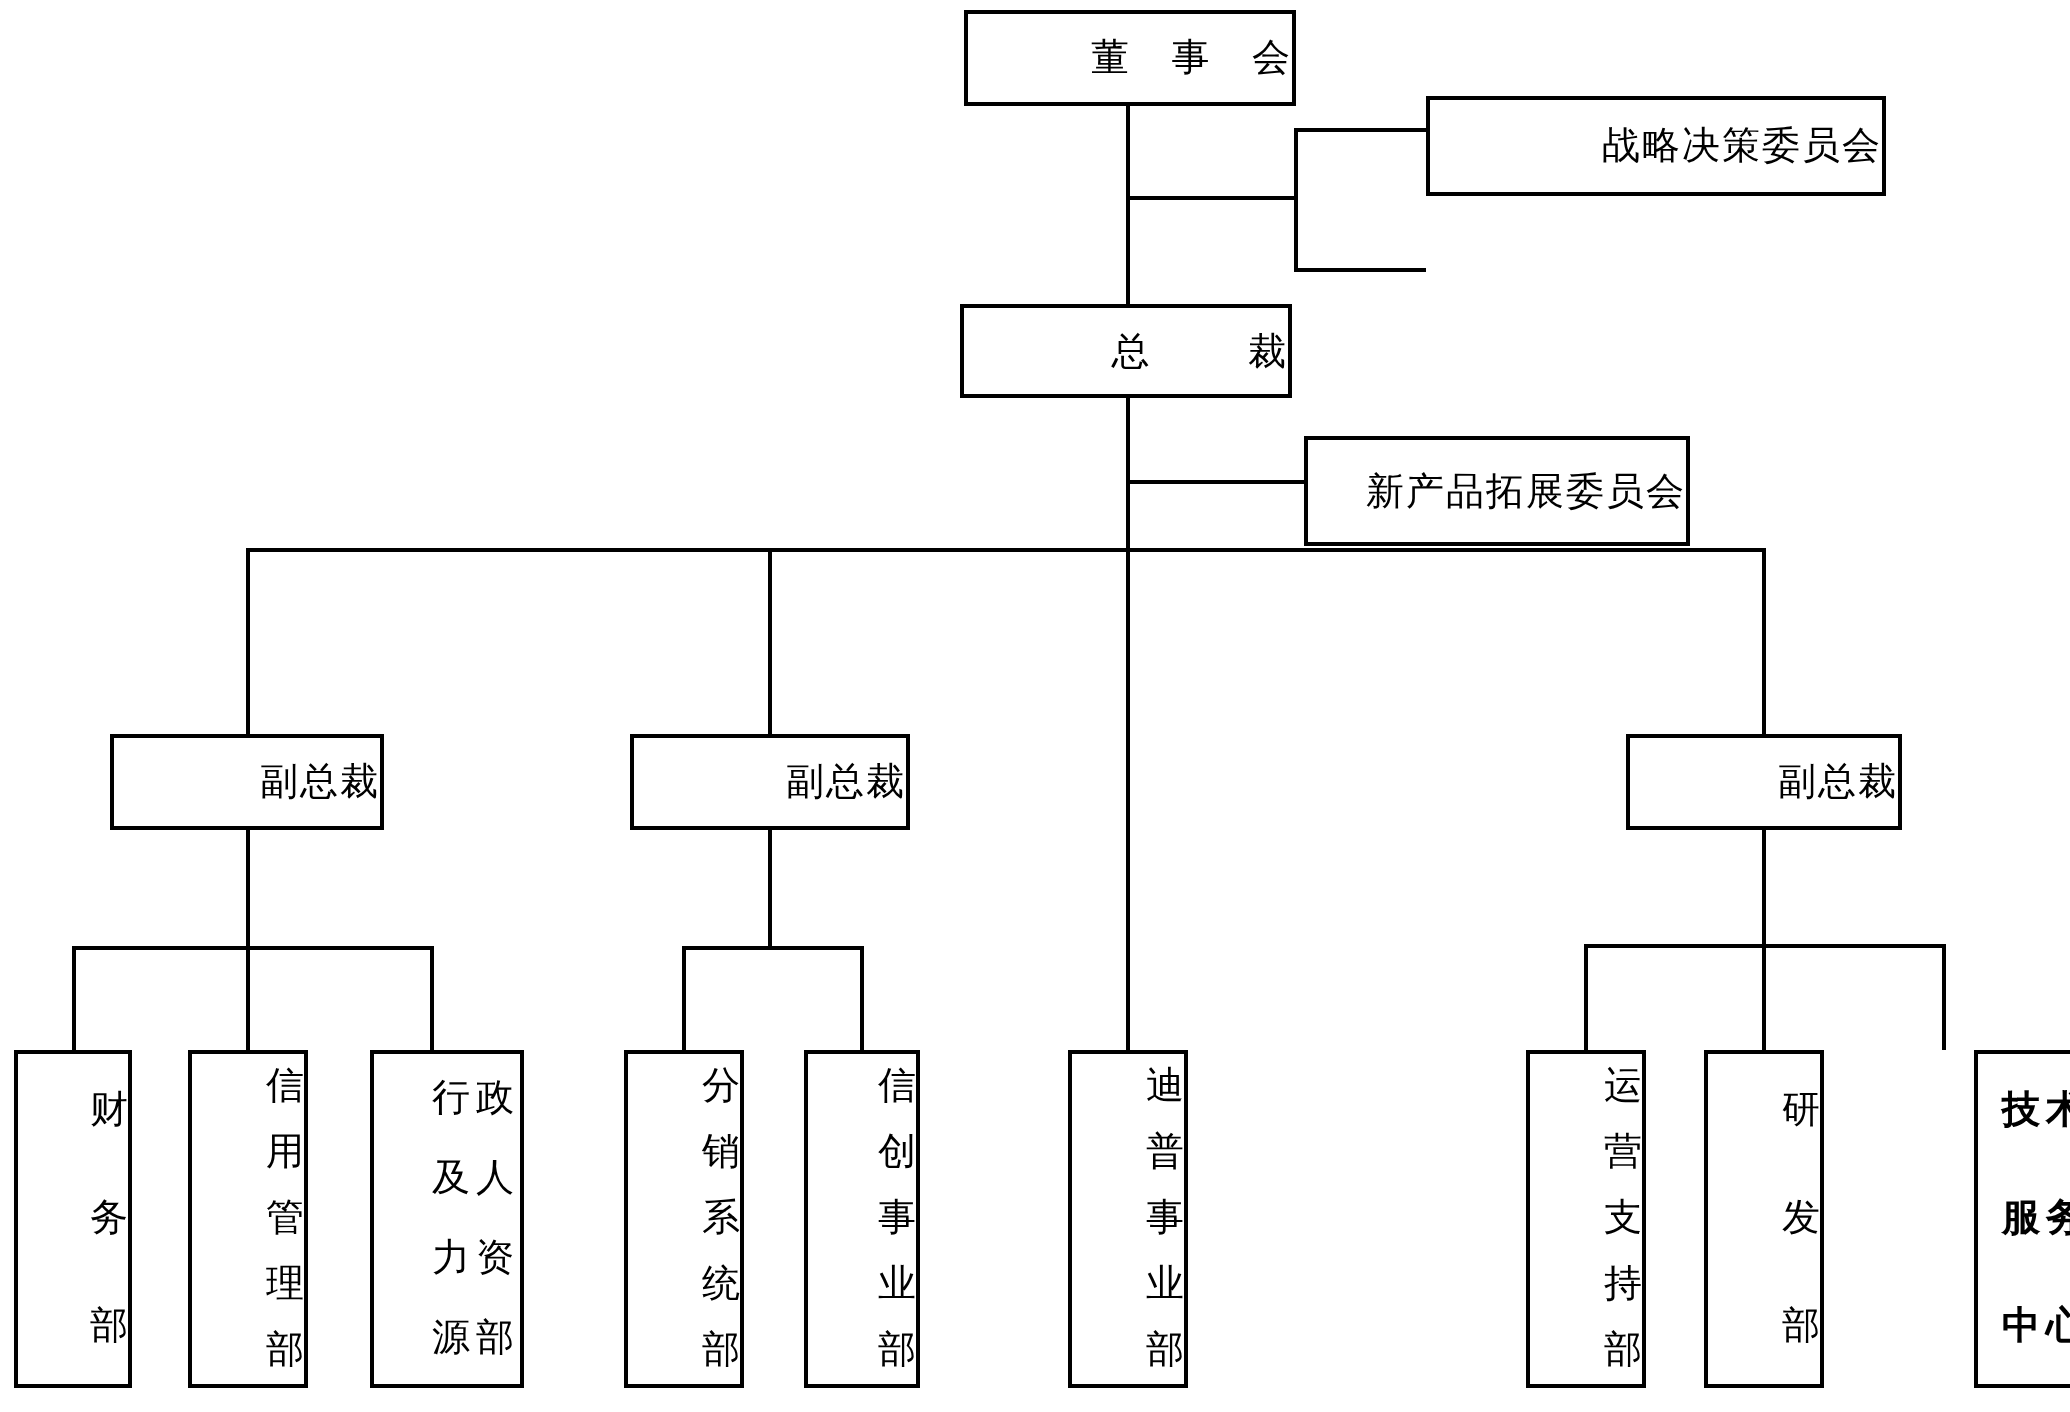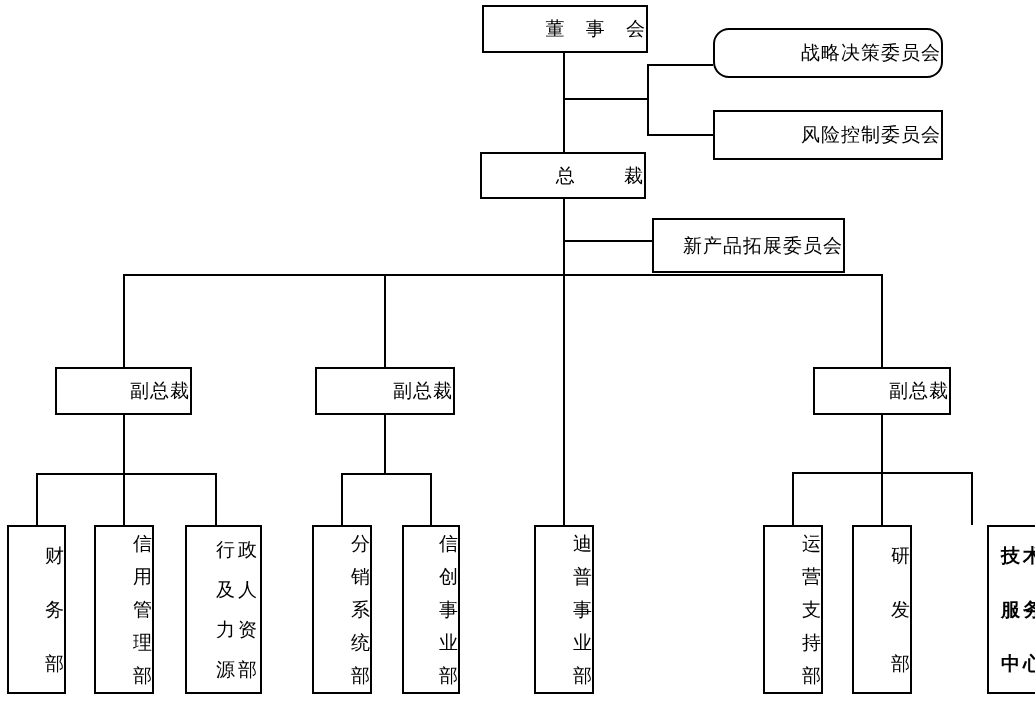--- a/index.html
+++ b/index.html
@@ -25,21 +25,21 @@
   .sp-wide  .hlabel{word-spacing:14px;}   
   .sp-xwide .hlabel{word-spacing:42px;}   
   .vlabel{white-space:pre-line;text-align:center;display:block;}
   .rows-3 .vlabel{line-height:54px;}
   .rows-4 .vlabel{line-height:40px;letter-spacing:3px;}
   .rows-5 .vlabel{line-height:33px;}
   .pair   .vlabel{letter-spacing:3px;}
 
   
   #b-board   {left:482px;top:5px;  width:166px;height:48px;}
-  #b-strat   {left:713px;top:28px; width:230px;height:50px;border-radius:16px;}
+  #b-strat   {left:713px;top:48px; width:230px;height:50px;}
   #b-risk    {left:713px;top:110px;width:230px;height:50px;}
   #b-pres    {left:480px;top:152px;width:166px;height:47px;}
   #b-newprod {left:652px;top:218px;width:193px;height:55px;}
   #b-vpl     {left:55px; top:367px;width:137px;height:48px;}
   #b-vpm     {left:315px;top:367px;width:140px;height:48px;}
   #b-vpr     {left:813px;top:367px;width:138px;height:48px;}
   .dept      {top:525px;height:169px;}
   #b-finance {left:7px;  width:59px;}
   #b-credit  {left:94px; width:60px;}
   #b-admin   {left:185px;width:77px;}
@@ -109,23 +109,20 @@
   <div class="vline" id="l-right-d3"></div>
 
   <div class="obox sp-wide" id="b-board">
     <span class="hlabel">董 事 会</span>
   </div>
 
   <div class="obox" id="b-strat">
     <span class="hlabel">战略决策委员会</span>
   </div>
 
-  <div class="obox" id="b-risk">
-    <span class="hlabel">风险控制委员会</span>
-  </div>
 
   <div class="obox sp-xwide" id="b-pres">
     <span class="hlabel">总 裁</span>
   </div>
 
   <div class="obox" id="b-newprod">
     <span class="hlabel">新产品拓展委员会</span>
   </div>
 
   <div class="obox" id="b-vpl">

